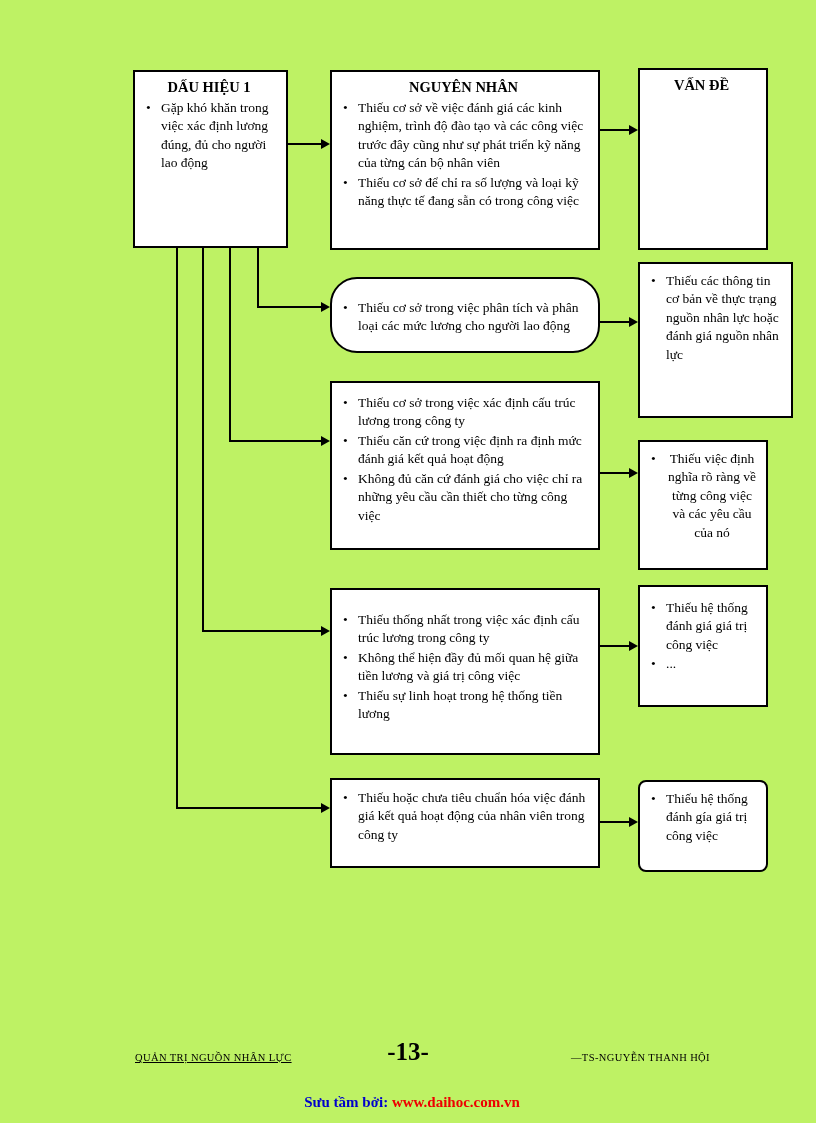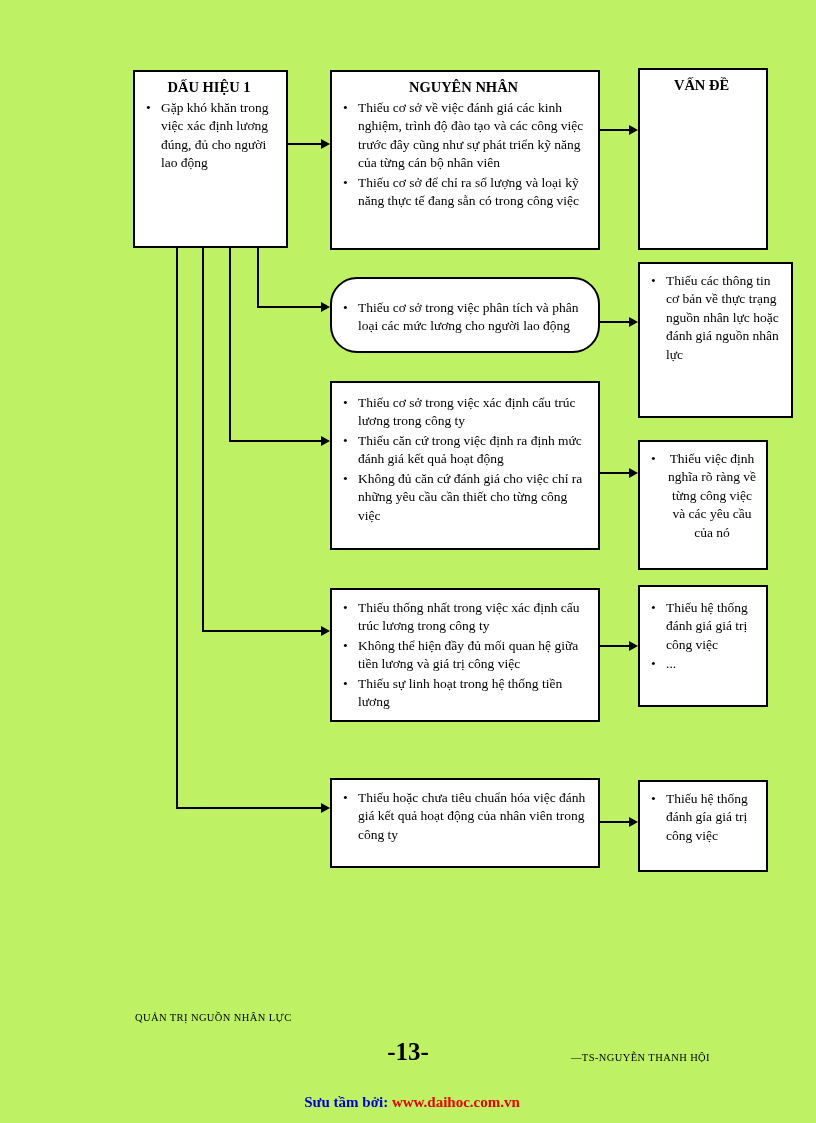--- a/index.html
+++ b/index.html
@@ -120,42 +120,42 @@
       <li>Không đủ căn cứ đánh giá cho việc chỉ ra những yêu cầu cần thiết cho từng công việc</li>
     </ul>
   </div>
 
   <div class="box" style="left:638px; top:440px; width:130px; height:130px; padding-top:8px;text-align:center;">
     <ul class="bullets">
       <li>Thiếu việc định nghĩa rõ ràng về từng công việc và các yêu cầu của nó</li>
     </ul>
   </div>
 
-  <div class="box" style="left:330px; top:588px; width:270px; height:134px; padding-top:9px;">
+  <div class="box" style="left:330px; top:588px; width:270px; height:167px; padding-top:21px;">
     <ul class="bullets">
       <li>Thiếu thống nhất trong việc xác định cấu trúc lương trong công ty</li>
       <li>Không thể hiện đầy đủ mối quan hệ giữa tiền lương và giá trị công việc</li>
       <li>Thiếu sự linh hoạt trong hệ thống tiền lương</li>
     </ul>
   </div>
 
   <div class="box" style="left:638px; top:585px; width:130px; height:122px; padding-top:12px;">
     <ul class="bullets">
       <li>Thiếu hệ thống đánh giá giá trị công việc</li>
       <li>...</li>
     </ul>
   </div>
 
   <div class="box" style="left:330px; top:778px; width:270px; height:90px; padding-top:9px;">
     <ul class="bullets">
       <li>Thiếu hoặc chưa tiêu chuẩn hóa việc đánh giá kết quả hoạt động của nhân viên trong công ty</li>
     </ul>
   </div>
 
-  <div class="box" style="left:638px; top:780px; width:130px; height:92px; padding-top:8px;">
+  <div class="box" style="left:638px; top:780px; width:130px; height:92px; padding-top:8px;border-radius:8px;">
     <ul class="bullets">
       <li>Thiếu hệ thống đánh gía giá trị công việc</li>
     </ul>
   </div>
 
   <div class="h-line" style="left:288px; top:143px; width:34px;"></div>
   <div class="arrow-right" style="left:321px; top:139px;"></div>
 
   <div class="h-line" style="left:600px; top:129px; width:30px;"></div>
   <div class="arrow-right" style="left:629px; top:125px;"></div>
@@ -181,21 +181,21 @@
 
   <div class="h-line" style="left:600px; top:472px; width:30px;"></div>
   <div class="arrow-right" style="left:629px; top:468px;"></div>
 
   <div class="h-line" style="left:600px; top:645px; width:30px;"></div>
   <div class="arrow-right" style="left:629px; top:641px;"></div>
 
   <div class="h-line" style="left:600px; top:821px; width:30px;"></div>
   <div class="arrow-right" style="left:629px; top:817px;"></div>
 
-  <div class="footer-left" style="left:135px; top:1012px;">QUẢN TRỊ NGUỒN NHÂN LỰC</div>
+  <div class="footer-left" style="left:135px; top:1052px;text-decoration:underline;">QUẢN TRỊ NGUỒN NHÂN LỰC</div>
   <div class="page-number" style="top:1038px;">-13-</div>
   <div class="footer-right" style="right:106px; top:1052px;">—TS-NGUYỄN THANH HỘI</div>
 
   <div class="credit" style="top:1094px;">
     <span class="prefix">Sưu tầm bởi:</span>
     <span class="url">www.daihoc.com.vn</span>
   </div>
 
 </div>
 

